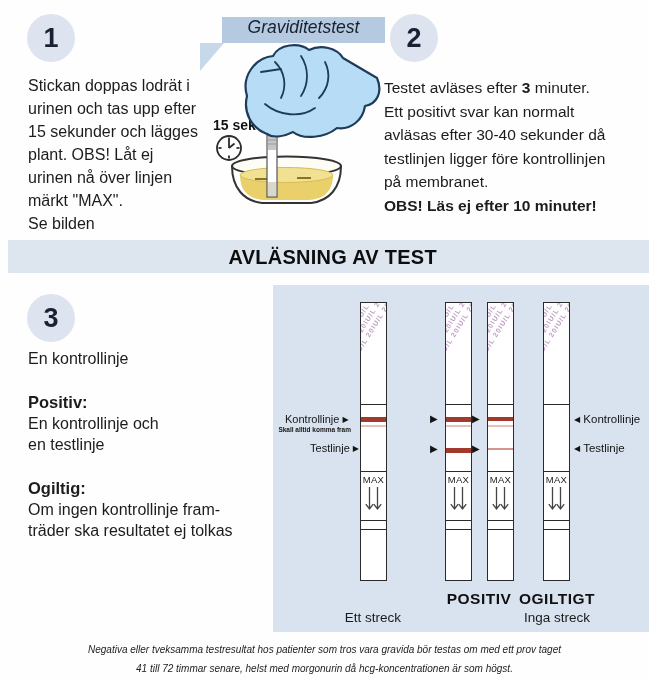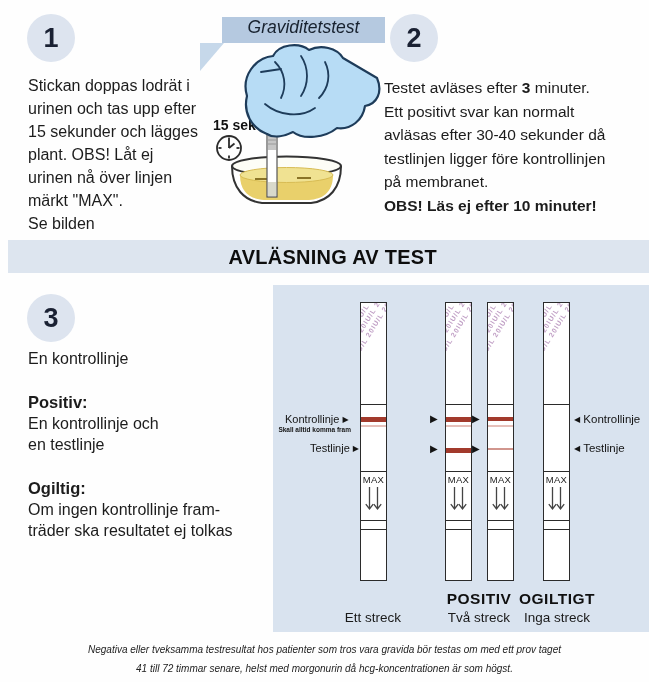--- a/index.html
+++ b/index.html
@@ -300,21 +300,20 @@
         <path d="M14.5 1 V22 M10.8 18.2 L14.5 23 L18.2 18.2"></path>
       </g>
     </svg>
   </div>
   <div class="band-sec"></div>
   <div class="handle"></div>
 </div>
 
     <div class="result-sub" style="left:35px;">Ett streck</div>
     <div class="result-title" style="left:141px;">POSITIV</div>
-    <div class="result-sub" style="left:141px;">Två streck</div>
     <div class="result-title" style="left:219px;">OGILTIGT</div>
     <div class="result-sub" style="left:219px;">Inga streck</div>
   </div>
 
   <div id="footer">
       <div class="line">Negativa eller tveksamma testresultat hos patienter som tros vara gravida bör testas om med ett prov taget</div>
       <div class="line">41 till 72 timmar senare, helst med morgonurin då hcg-koncentrationen är som högst.</div>
     </div>
 
 </div>

